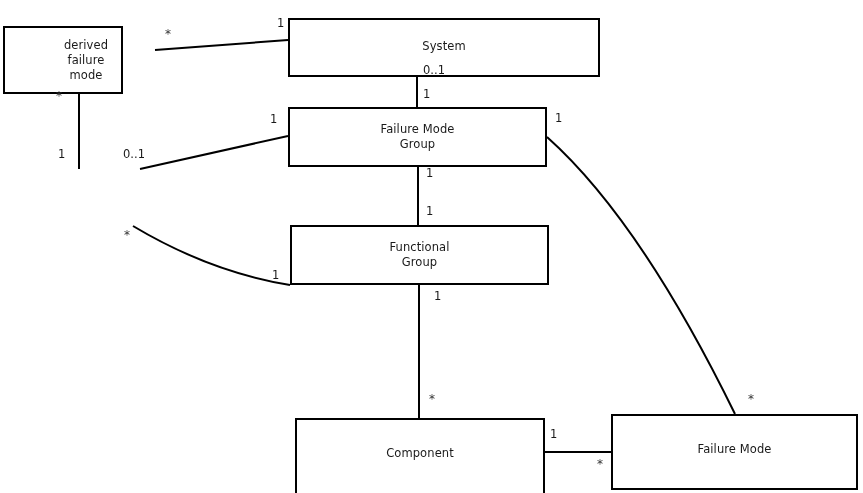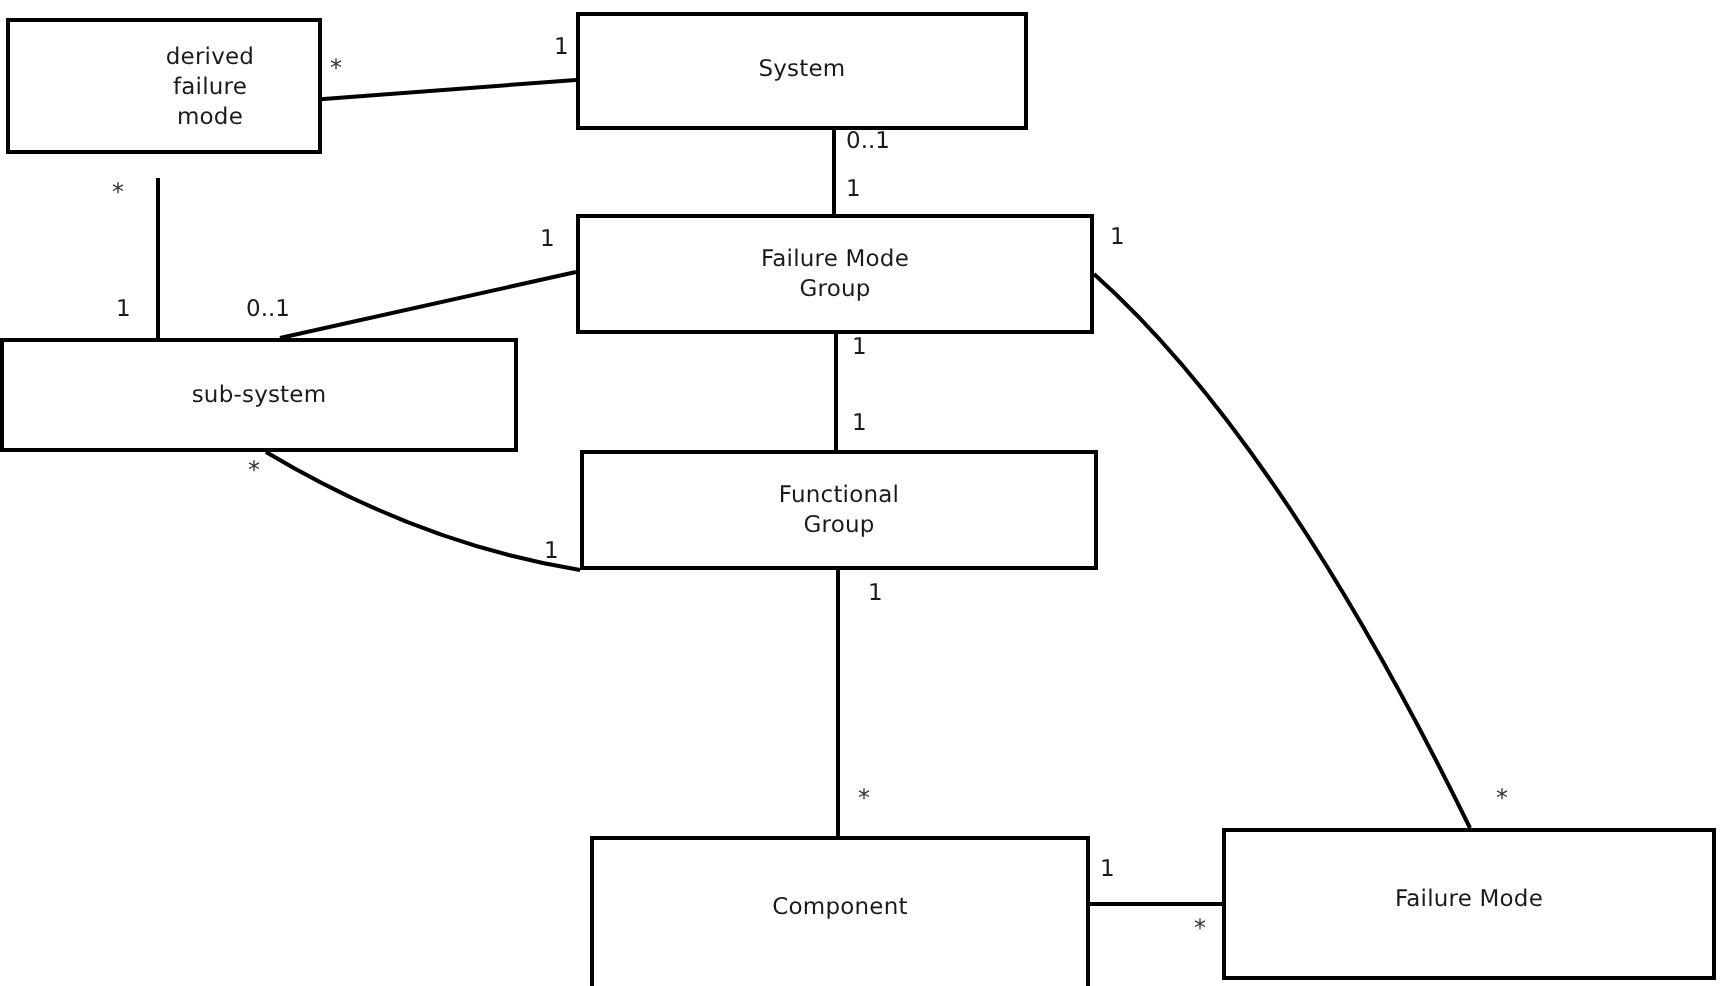--- a/index.html
+++ b/index.html
@@ -74,38 +74,35 @@
 
     <path d="M 133 226 Q 210 272 290 285" stroke="#000000" stroke-width="2" fill="none"></path>
 
     <path d="M 419 285 L 419 418" stroke="#000000" stroke-width="2" fill="none"></path>
 
     <path d="M 545 452 L 611 452" stroke="#000000" stroke-width="2" fill="none"></path>
 
     <path d="M 547 137 Q 640 220 735 414" stroke="#000000" stroke-width="2" fill="none"></path>
   </svg>
 
-  <div class="uml-box" style="left:3px; top:9px; width:158px; height:68px;">
+  <div class="uml-box" style="left:3px; top:26px; width:120px; height:68px;">
     <div class="uml-box-label" style="top:10px; padding-left:46px;">derived
 failure
 mode</div>
   </div>
 
-  <div class="uml-box" style="left:288px; top:6px; width:226px; height:59px;">
+  <div class="uml-box" style="left:288px; top:18px; width:312px; height:59px;">
     <div class="uml-box-label" style="top:19px;">System</div>
   </div>
 
   <div class="uml-box" style="left:288px; top:107px; width:259px; height:60px;">
     <div class="uml-box-label" style="top:13px;">Failure Mode
 Group</div>
   </div>
 
-  <div class="uml-box" style="left:0px; top:169px; width:259px; height:57px;">
-    <div class="uml-box-label" style="top:19px;">sub-system</div>
-  </div>
 
   <div class="uml-box" style="left:290px; top:225px; width:259px; height:60px;">
     <div class="uml-box-label" style="top:13px;">Functional
 Group</div>
   </div>
 
   <div class="uml-box" style="left:295px; top:418px; width:250px; height:92px;">
     <div class="uml-box-label" style="top:26px;">Component</div>
   </div>
 

